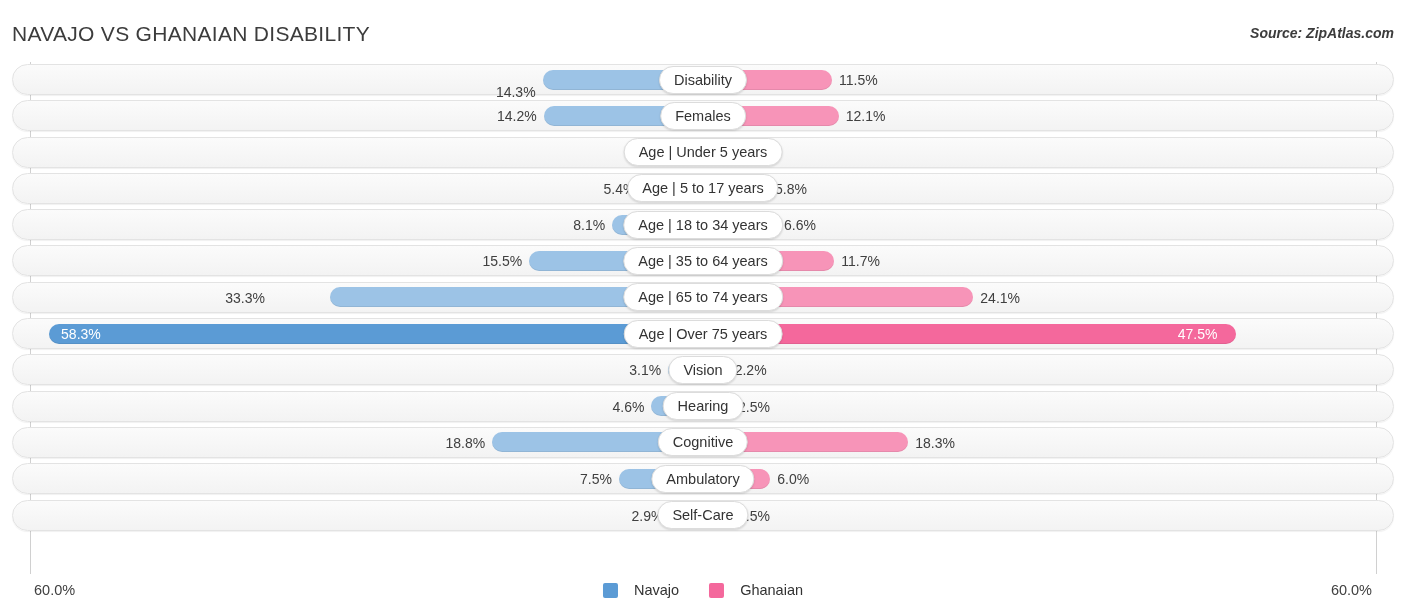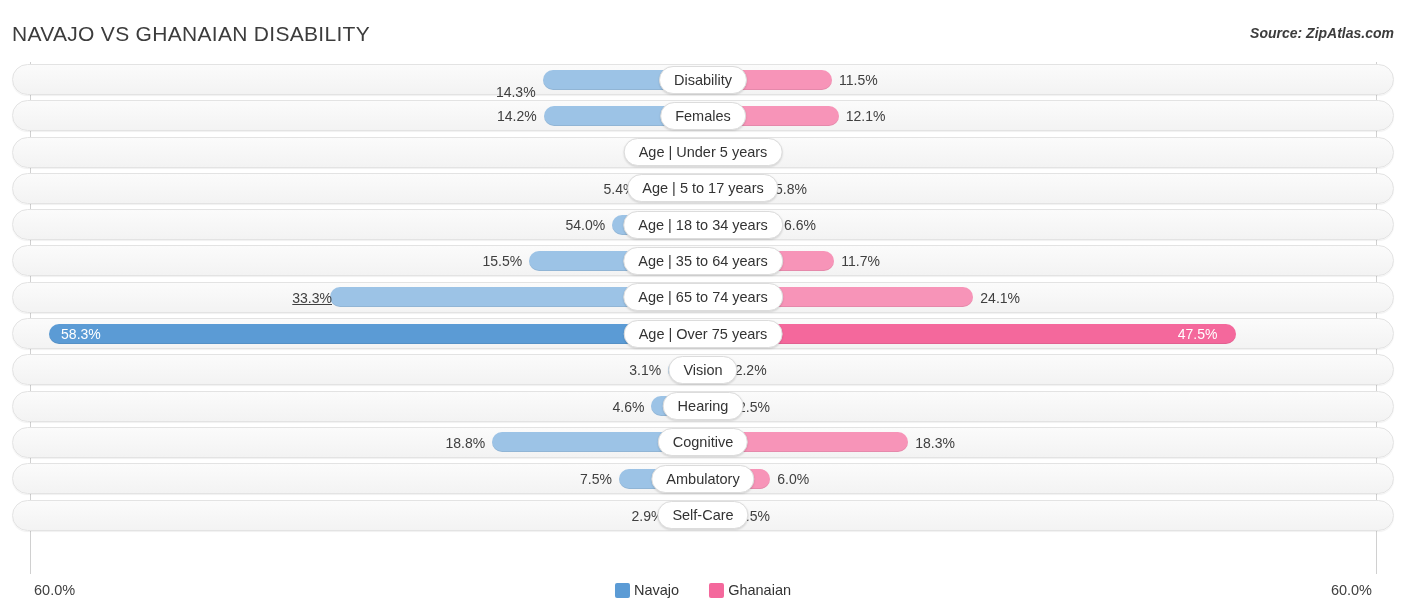--- a/index.html
+++ b/index.html
@@ -109,21 +109,21 @@
   }
   .axis-label-left  { left:34px; }
   .axis-label-right { right:34px; }
 
   .legend {
     position:absolute; left:50%; top:10px;
     transform:translateX(-50%);
     display:flex; align-items:center; gap:9px;
     white-space:nowrap;
   }
-  .legend-item { display:flex; align-items:center; gap:4px; }
+  .legend-item { display:flex; align-items:center; gap:16px; }
   .legend-swatch { width:15px; height:15px; border-radius:2px; display:inline-block; }
   .legend-text { font-size:14.5px; color:#333; }
   .legend-gap { width:12px; }
 </style>
 </head>
 <body>
 
 <div class="page">
 
   <div class="header">
@@ -173,41 +173,41 @@
             <div class="val val-left" style="right: 770.57px;">5.4%</div>
             <div class="val val-right" style="left: 775.057px;">5.8%</div>
             <div class="pill">Age | 5 to 17 years</div>
           </div>
         </div>
         <div class="row">
           <div class="track"></div>
           <div class="barwrap">
             <div class="bar bar-left" style="width: 90.855px; background: rgb(156, 195, 230);"></div>
             <div class="bar bar-right" style="width: 74.03px; background: rgb(247, 148, 184);"></div>
-            <div class="val val-left" style="right: 800.855px;">54.0%</div>
+            <div class="val val-left" style="right: 800.855px;">8.1%</div>
             <div class="val val-right" style="left: 784.03px;">6.6%</div>
             <div class="pill">Age | 18 to 34 years</div>
           </div>
         </div>
         <div class="row">
           <div class="track"></div>
           <div class="barwrap">
             <div class="bar bar-left" style="width: 173.858px; background: rgb(156, 195, 230);"></div>
             <div class="bar bar-right" style="width: 131.235px; background: rgb(247, 148, 184);"></div>
             <div class="val val-left" style="right: 883.858px;">15.5%</div>
             <div class="val val-right" style="left: 841.235px;">11.7%</div>
             <div class="pill">Age | 35 to 64 years</div>
           </div>
         </div>
         <div class="row">
           <div class="track"></div>
           <div class="barwrap">
             <div class="bar bar-left" style="width: 373.515px; background: rgb(156, 195, 230);"></div>
             <div class="bar bar-right" style="width: 270.322px; background: rgb(247, 148, 184);"></div>
-            <div class="val val-left" style="right: 1074px; text-decoration: underline;">33.3%</div>
+            <div class="val val-left" style="right: 1141px;">33.3%</div>
             <div class="val val-right" style="left: 980.322px;">24.1%</div>
             <div class="pill">Age | 65 to 74 years</div>
           </div>
         </div>
         <div class="row">
           <div class="track"></div>
           <div class="barwrap">
             <div class="bar bar-left cap" style="width: 653.932px; background: rgb(91, 155, 213);"></div>
             <div class="bar bar-right cap" style="width: 532.792px; background: rgb(244, 104, 156);"></div>
             <div class="val val-left inside" style="left: 61.0683px;">58.3%</div>

